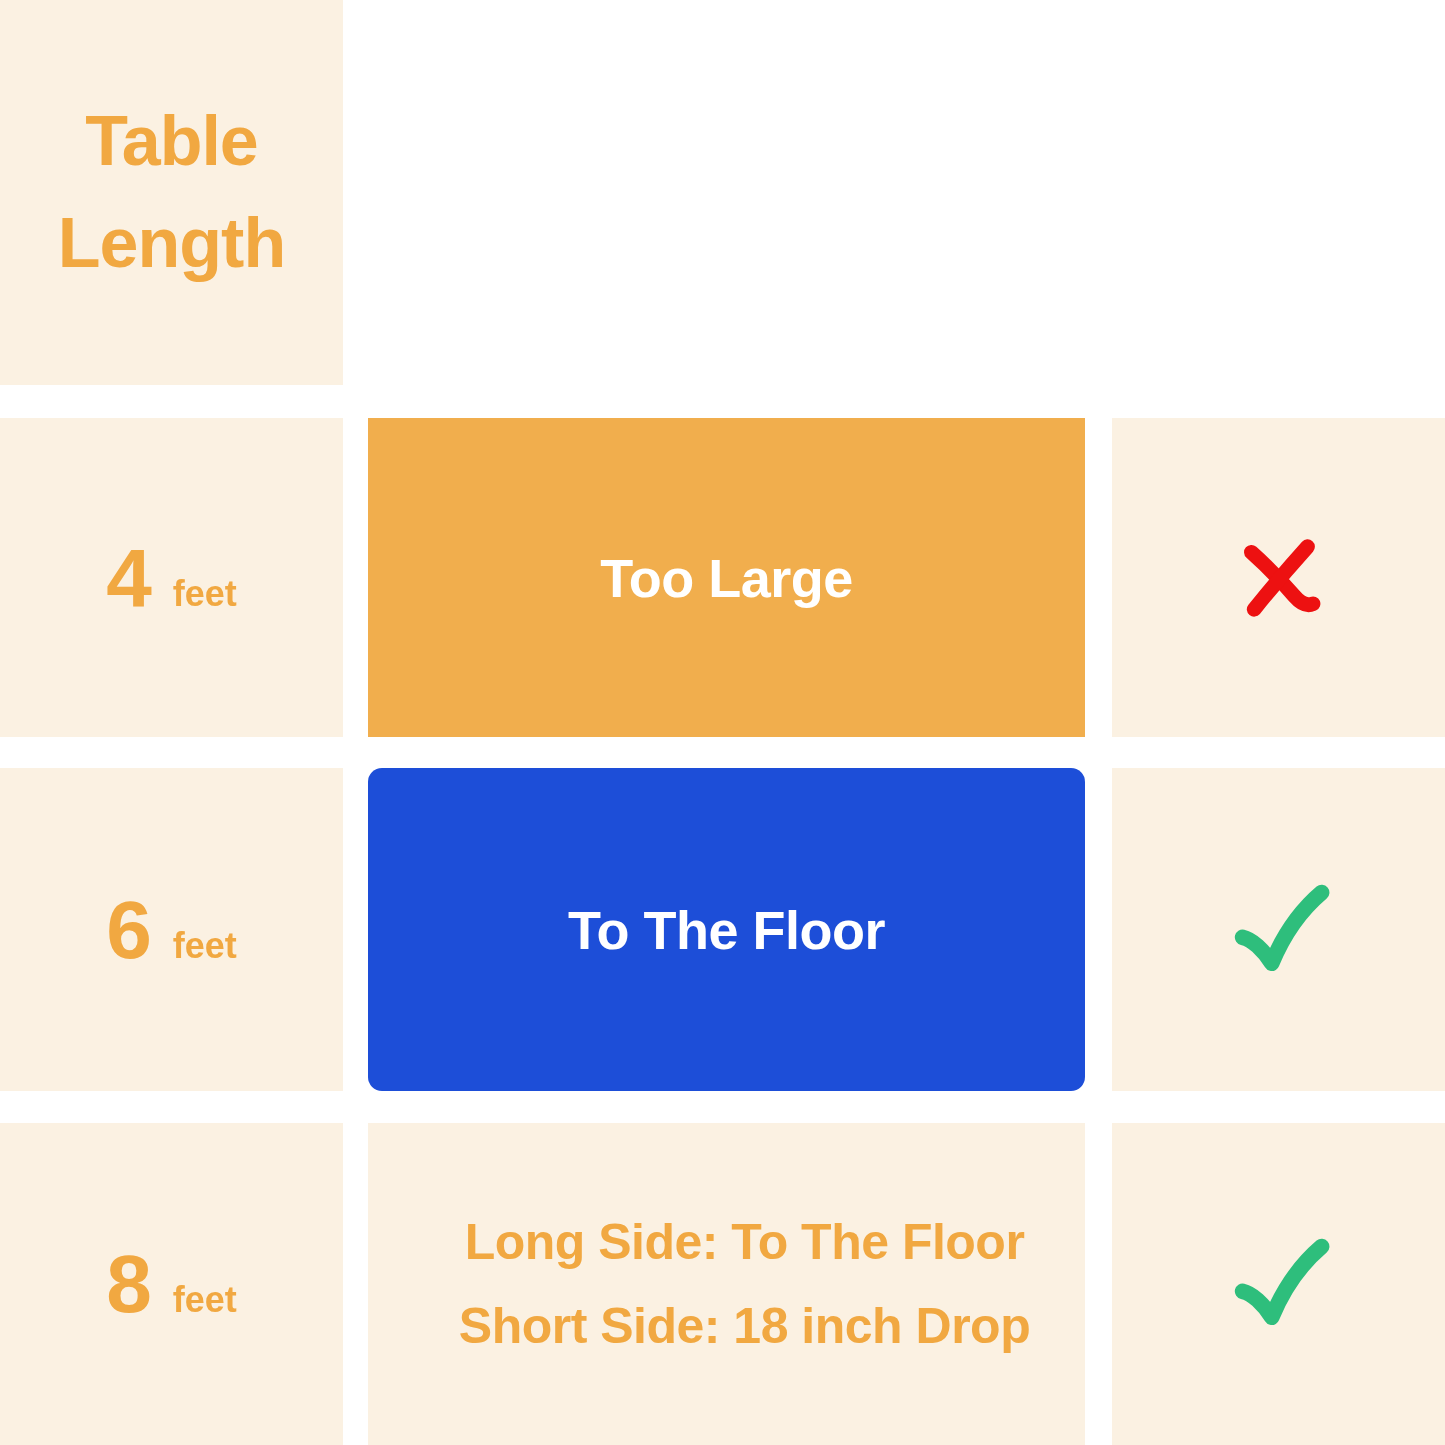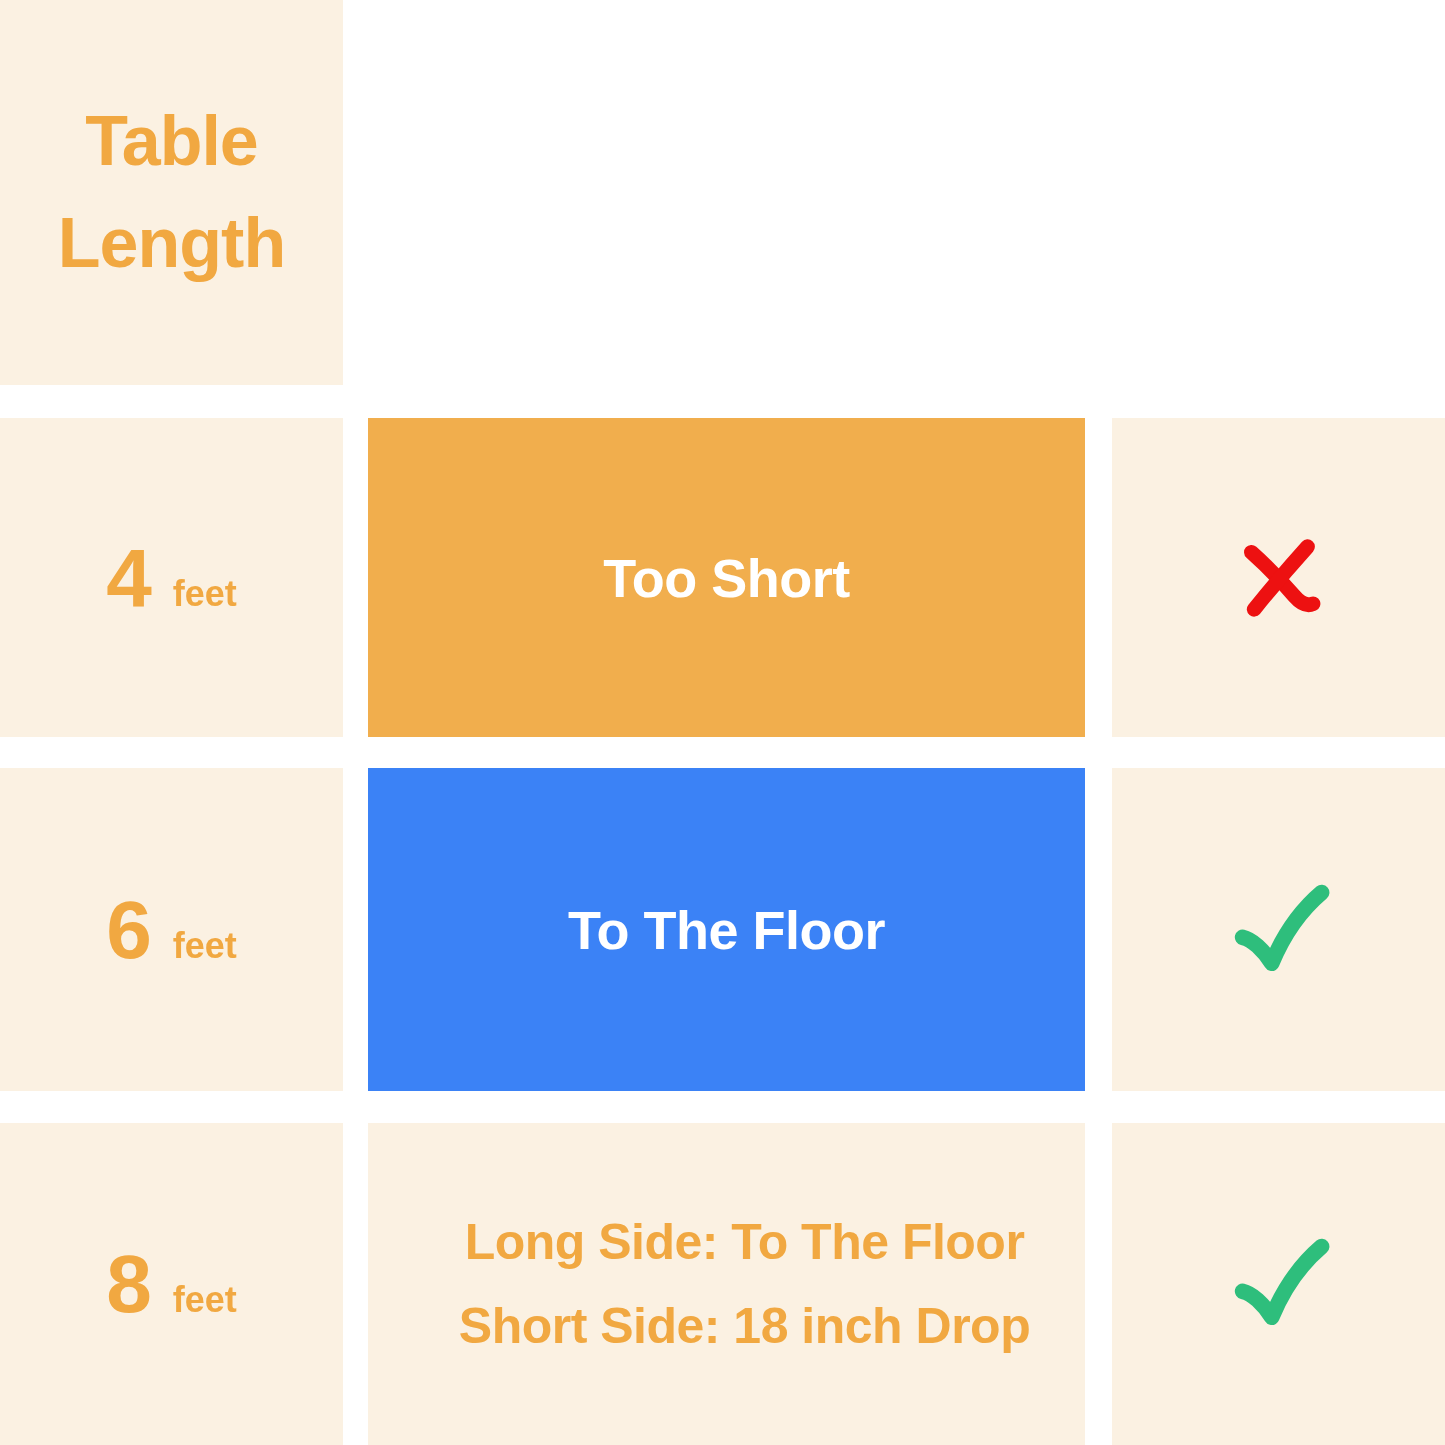--- a/index.html
+++ b/index.html
@@ -16,21 +16,21 @@
   .cell{
     background:#FBF1E2;
     display:flex;
     align-items:center;
     justify-content:center;
   }
   .c1{grid-column:1}.c3{grid-column:3}.c5{grid-column:5}
   .r1{grid-row:1}.r3{grid-row:3}.r5{grid-row:5}.r7{grid-row:7}
   .span-right{grid-column:3 / 6;grid-row:1;}
   .box-dark{background:#F1AE4D;}
-  .box-light{background:#3b82f6;}
+  .box-light{background:#1d4ed8;border-radius:14px;}
   .multiline{white-space:pre-line;text-align:center;}
   .header-text{
     font-size:70px;
     line-height:1.45;
     color:#F1A841;
     letter-spacing:-1px;
   }
   .length-wrap{display:flex;align-items:baseline;gap:22px;color:#F1A841;}
   .length-num{font-size:82px;letter-spacing:-1px;}
   .length-unit{font-size:36px;}
@@ -59,21 +59,21 @@
 Length</div>
   </div>
 
   <div class="cell c1 r3">
     <div class="length-wrap">
       <span class="length-num">4</span>
       <span class="length-unit">feet</span>
     </div>
   </div>
   <div class="cell c3 r3 box-dark">
-    <div class="box-label">Too Short</div>
+    <div class="box-label">Too Large</div>
   </div>
   <div class="cell c5 r3">
     <svg class="icon" width="92" height="92" viewBox="0 0 100 100" aria-hidden="true">
       <path d="M20 22 C38 38 54 55 67 70 C74 78 80 81 87 78" stroke="#ED1111" stroke-width="16" fill="none" stroke-linecap="round"></path>
       <path d="M81 16 C63 36 44 58 23 84" stroke="#ED1111" stroke-width="16" fill="none" stroke-linecap="round"></path>
     </svg>
   </div>
 
   <div class="cell c1 r5">
     <div class="length-wrap">

